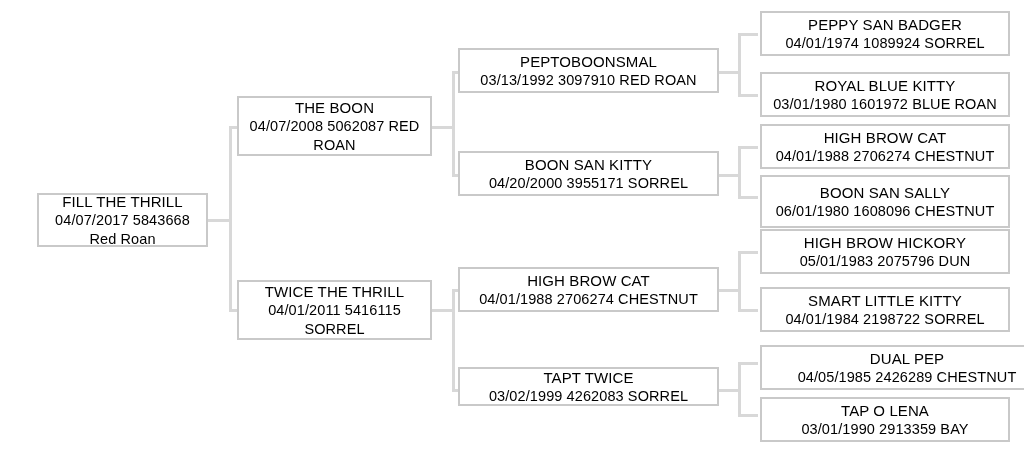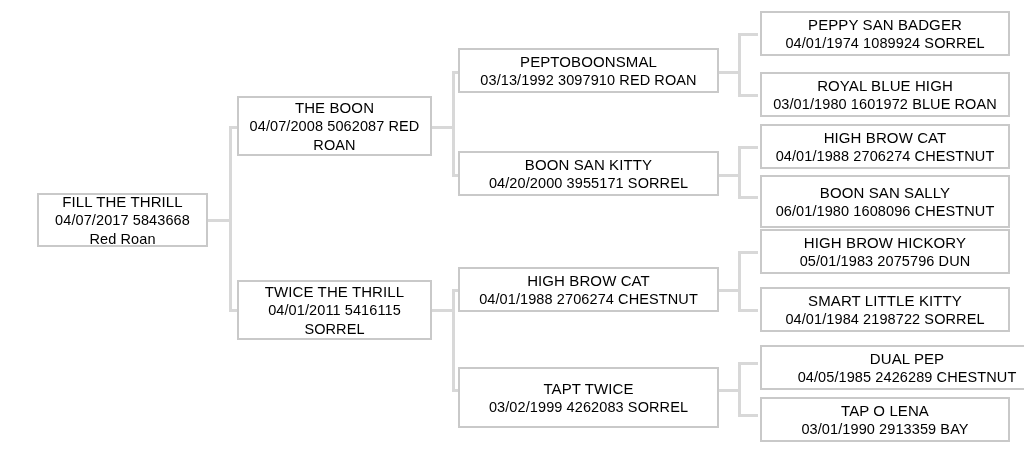--- a/index.html
+++ b/index.html
@@ -114,32 +114,32 @@
   <div class="node-box" style="left:458px; top:151px; width:261px; height:45px;">
     <div class="node-name">BOON SAN KITTY</div>
     <div class="node-meta nowrap">04/20/2000 3955171 SORREL</div>
   </div>
 
   <div class="node-box" style="left:458px; top:267px; width:261px; height:45px;">
     <div class="node-name">HIGH BROW CAT</div>
     <div class="node-meta nowrap">04/01/1988 2706274 CHESTNUT</div>
   </div>
 
-  <div class="node-box" style="left:458px; top:367px; width:261px; height:61px;">
+  <div class="node-box" style="left:458px; top:367px; width:261px; height:39px;">
     <div class="node-name">TAPT TWICE</div>
     <div class="node-meta nowrap">03/02/1999 4262083 SORREL</div>
   </div>
 
   <div class="node-box" style="left:760px; top:11px; width:250px; height:45px;">
     <div class="node-name">PEPPY SAN BADGER</div>
     <div class="node-meta nowrap">04/01/1974 1089924 SORREL</div>
   </div>
 
   <div class="node-box" style="left:760px; top:72px; width:250px; height:45px;">
-    <div class="node-name">ROYAL BLUE HIGH</div>
+    <div class="node-name">ROYAL BLUE KITTY</div>
     <div class="node-meta nowrap">03/01/1980 1601972 BLUE ROAN</div>
   </div>
 
   <div class="node-box" style="left:760px; top:124px; width:250px; height:45px;">
     <div class="node-name">HIGH BROW CAT</div>
     <div class="node-meta nowrap">04/01/1988 2706274 CHESTNUT</div>
   </div>
 
   <div class="node-box" style="left:760px; top:175px; width:250px; height:53px;">
     <div class="node-name">BOON SAN SALLY</div>

